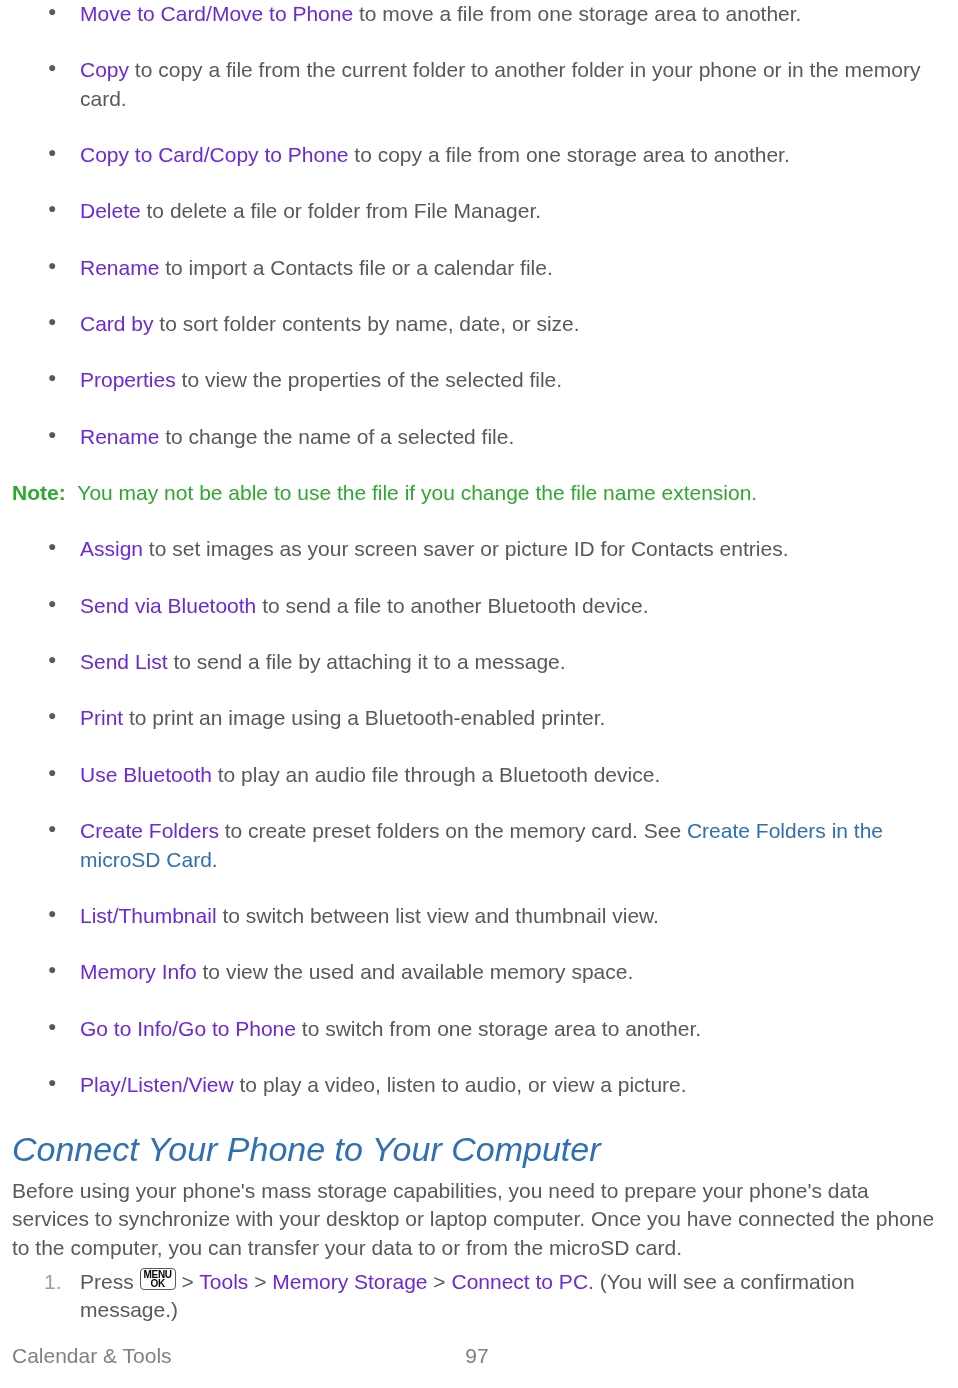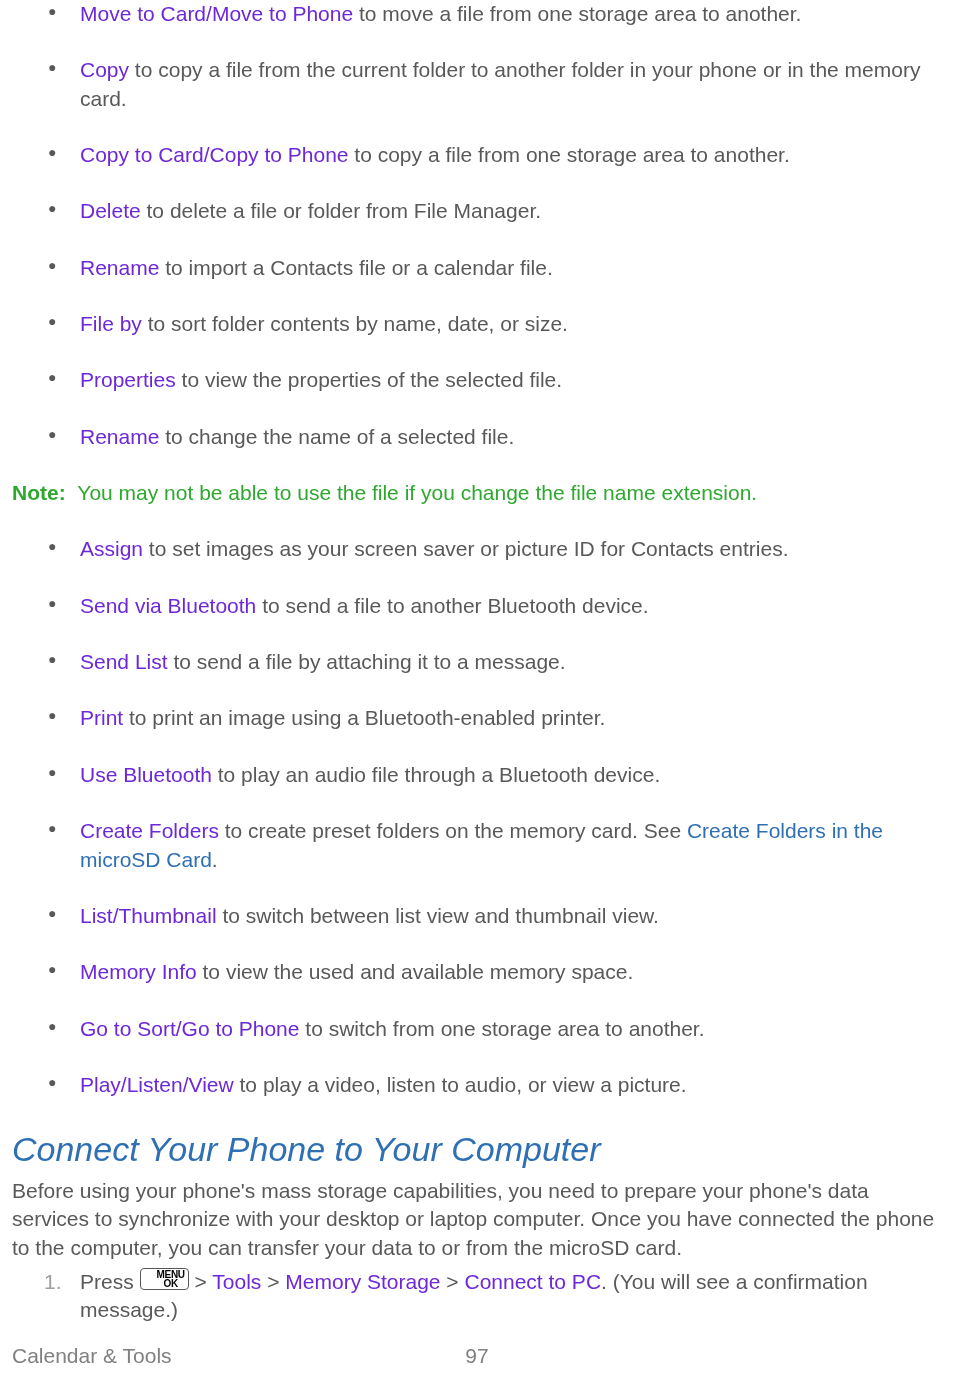--- a/index.html
+++ b/index.html
@@ -56,21 +56,21 @@
     color: #9e9e9e;
   }
   .ok-key {
     display: inline-block;
     border: 1.5px solid #595959;
     border-radius: 4px;
     font-size: 10px;
     line-height: 9px;
     font-weight: 700;
     text-align: center;
-    padding: 1px 3px 1px 16px;
+    padding: 1px 3px 1px 3px;
     vertical-align: 2px;
     color: #000;
     letter-spacing: -0.3px;
   }
   .ok-key .row { display: block; }
   .footer {
     position: absolute;
     bottom: 18px;
     left: 12px;
     right: 16px;
@@ -88,39 +88,39 @@
 <body>
 
 <div class="content">
 
   <ul class="bullets">
     <li><span class="bold">Move to Card/Move to Phone</span><span> to move a file from one storage area to another.</span></li>
     <li><span class="bold">Copy</span><span> to copy a file from the current folder to another folder in your phone or in the memory card.</span></li>
     <li><span class="bold">Copy to Card/Copy to Phone</span><span> to copy a file from one storage area to another.</span></li>
     <li><span class="bold">Delete</span><span> to delete a file or folder from File Manager.</span></li>
     <li><span class="bold">Rename</span><span> to import a Contacts file or a calendar file.</span></li>
-    <li><span class="bold">File by</span><span> to sort folder contents by name, date, or size.</span></li>
+    <li><span class="bold">Card by</span><span> to sort folder contents by name, date, or size.</span></li>
     <li><span class="bold">Properties</span><span> to view the properties of the selected file.</span></li>
     <li><span class="bold">Rename</span><span> to change the name of a selected file.</span></li>
   </ul>
 
   <p class="note-line">
     <span class="note-label">Note:</span>&nbsp;&nbsp;<span class="note-text">You may not be able to use the file if you change the file name extension.</span>
   </p>
 
   <ul class="bullets">
     <li><span class="bold">Assign</span><span> to set images as your screen saver or picture ID for Contacts entries.</span></li>
     <li><span class="bold">Send via Bluetooth</span><span> to send a file to another Bluetooth device.</span></li>
     <li><span class="bold">Send List</span><span> to send a file by attaching it to a message.</span></li>
     <li><span class="bold">Print</span><span> to print an image using a Bluetooth-enabled printer.</span></li>
     <li><span class="bold">Use Bluetooth</span><span> to play an audio file through a Bluetooth device.</span></li>
     <li><span class="bold">Create Folders</span><span> to create preset folders on the memory card. See </span><span class="link">Create Folders in the microSD Card</span><span>.</span></li>
     <li><span class="bold">List/Thumbnail</span><span> to switch between list view and thumbnail view.</span></li>
     <li><span class="bold">Memory Info</span><span> to view the used and available memory space.</span></li>
-    <li><span class="bold">Go to Sort/Go to Phone</span><span> to switch from one storage area to another.</span></li>
+    <li><span class="bold">Go to Info/Go to Phone</span><span> to switch from one storage area to another.</span></li>
     <li><span class="bold">Play/Listen/View</span><span> to play a video, listen to audio, or view a picture.</span></li>
   </ul>
 
   <h2 class="section">Connect Your Phone to Your Computer</h2>
   <p class="intro">Before using your phone's mass storage capabilities, you need to prepare your phone's data services to synchronize with your desktop or laptop computer. Once you have connected the phone to the computer, you can transfer your data to or from the microSD card.</p>
 
   <ol class="steps">
     <li>
       <span class="num">1.</span>
       <span>Press </span><span class="ok-key"><span class="row">MENU</span><span class="row">OK</span></span><span> &gt; </span><span class="bold">Tools</span><span> &gt; </span><span class="bold">Memory Storage</span><span> &gt; </span><span class="bold">Connect to PC</span><span>. (You will see a confirmation message.)</span>

